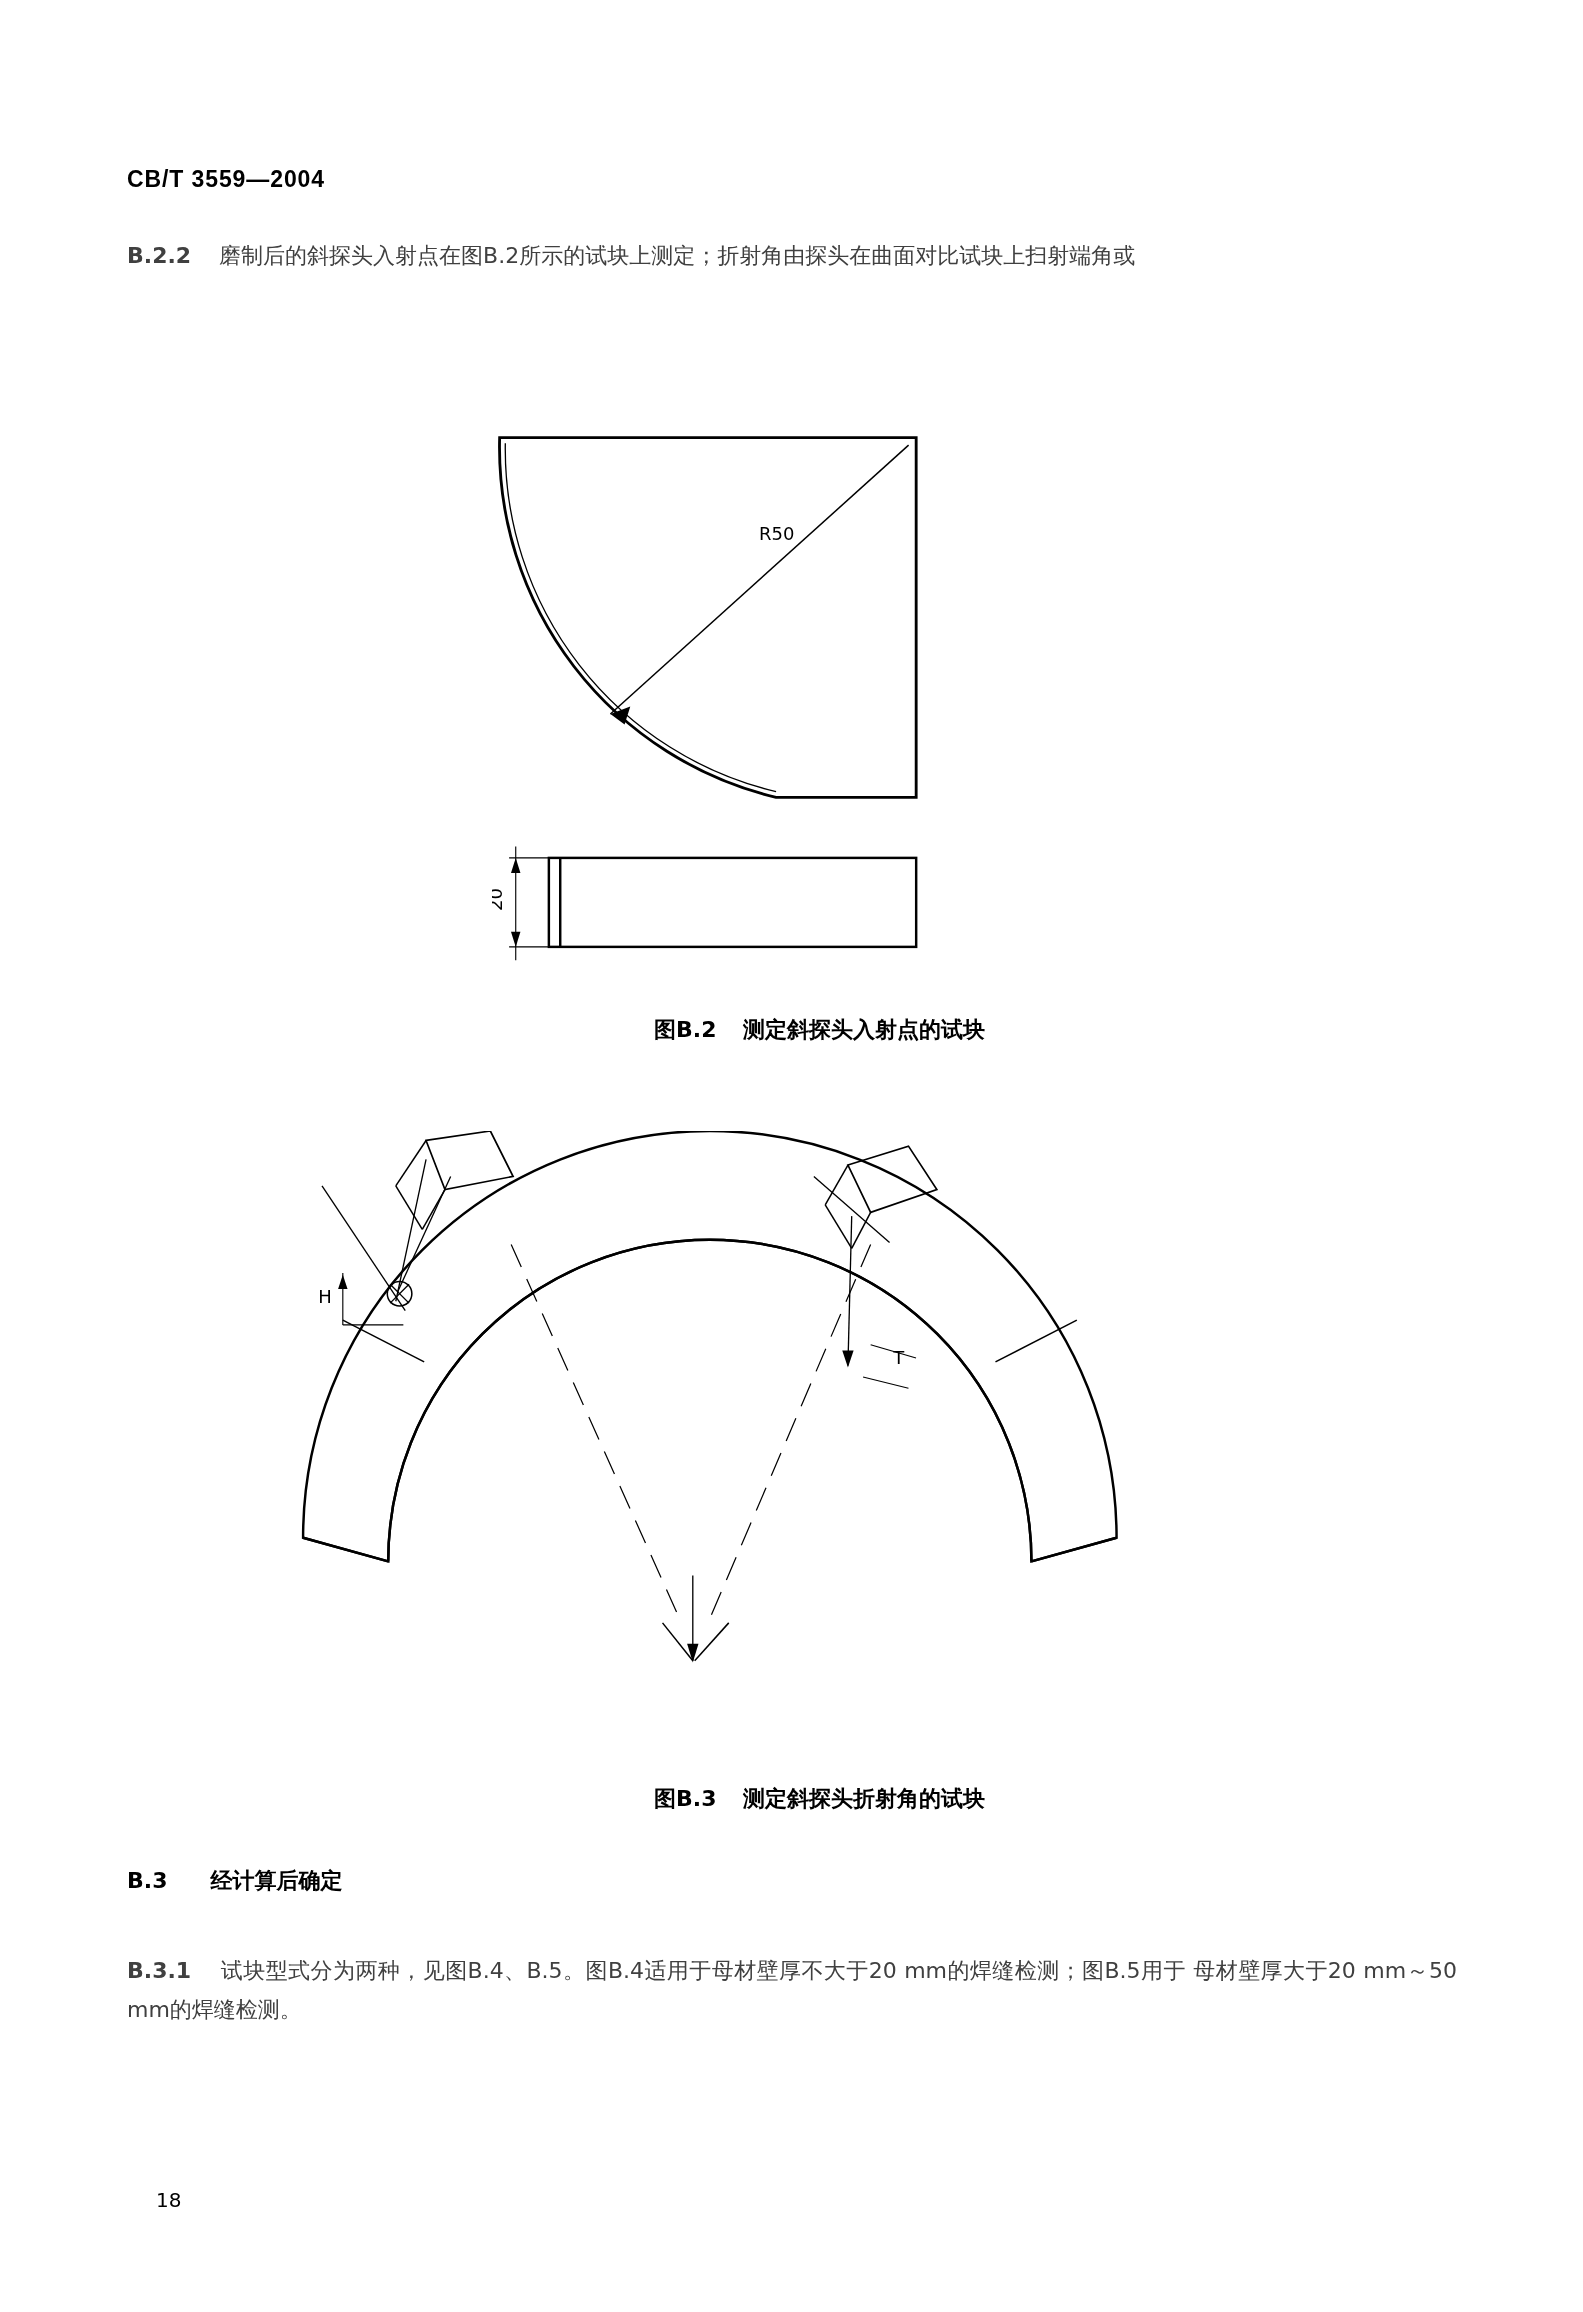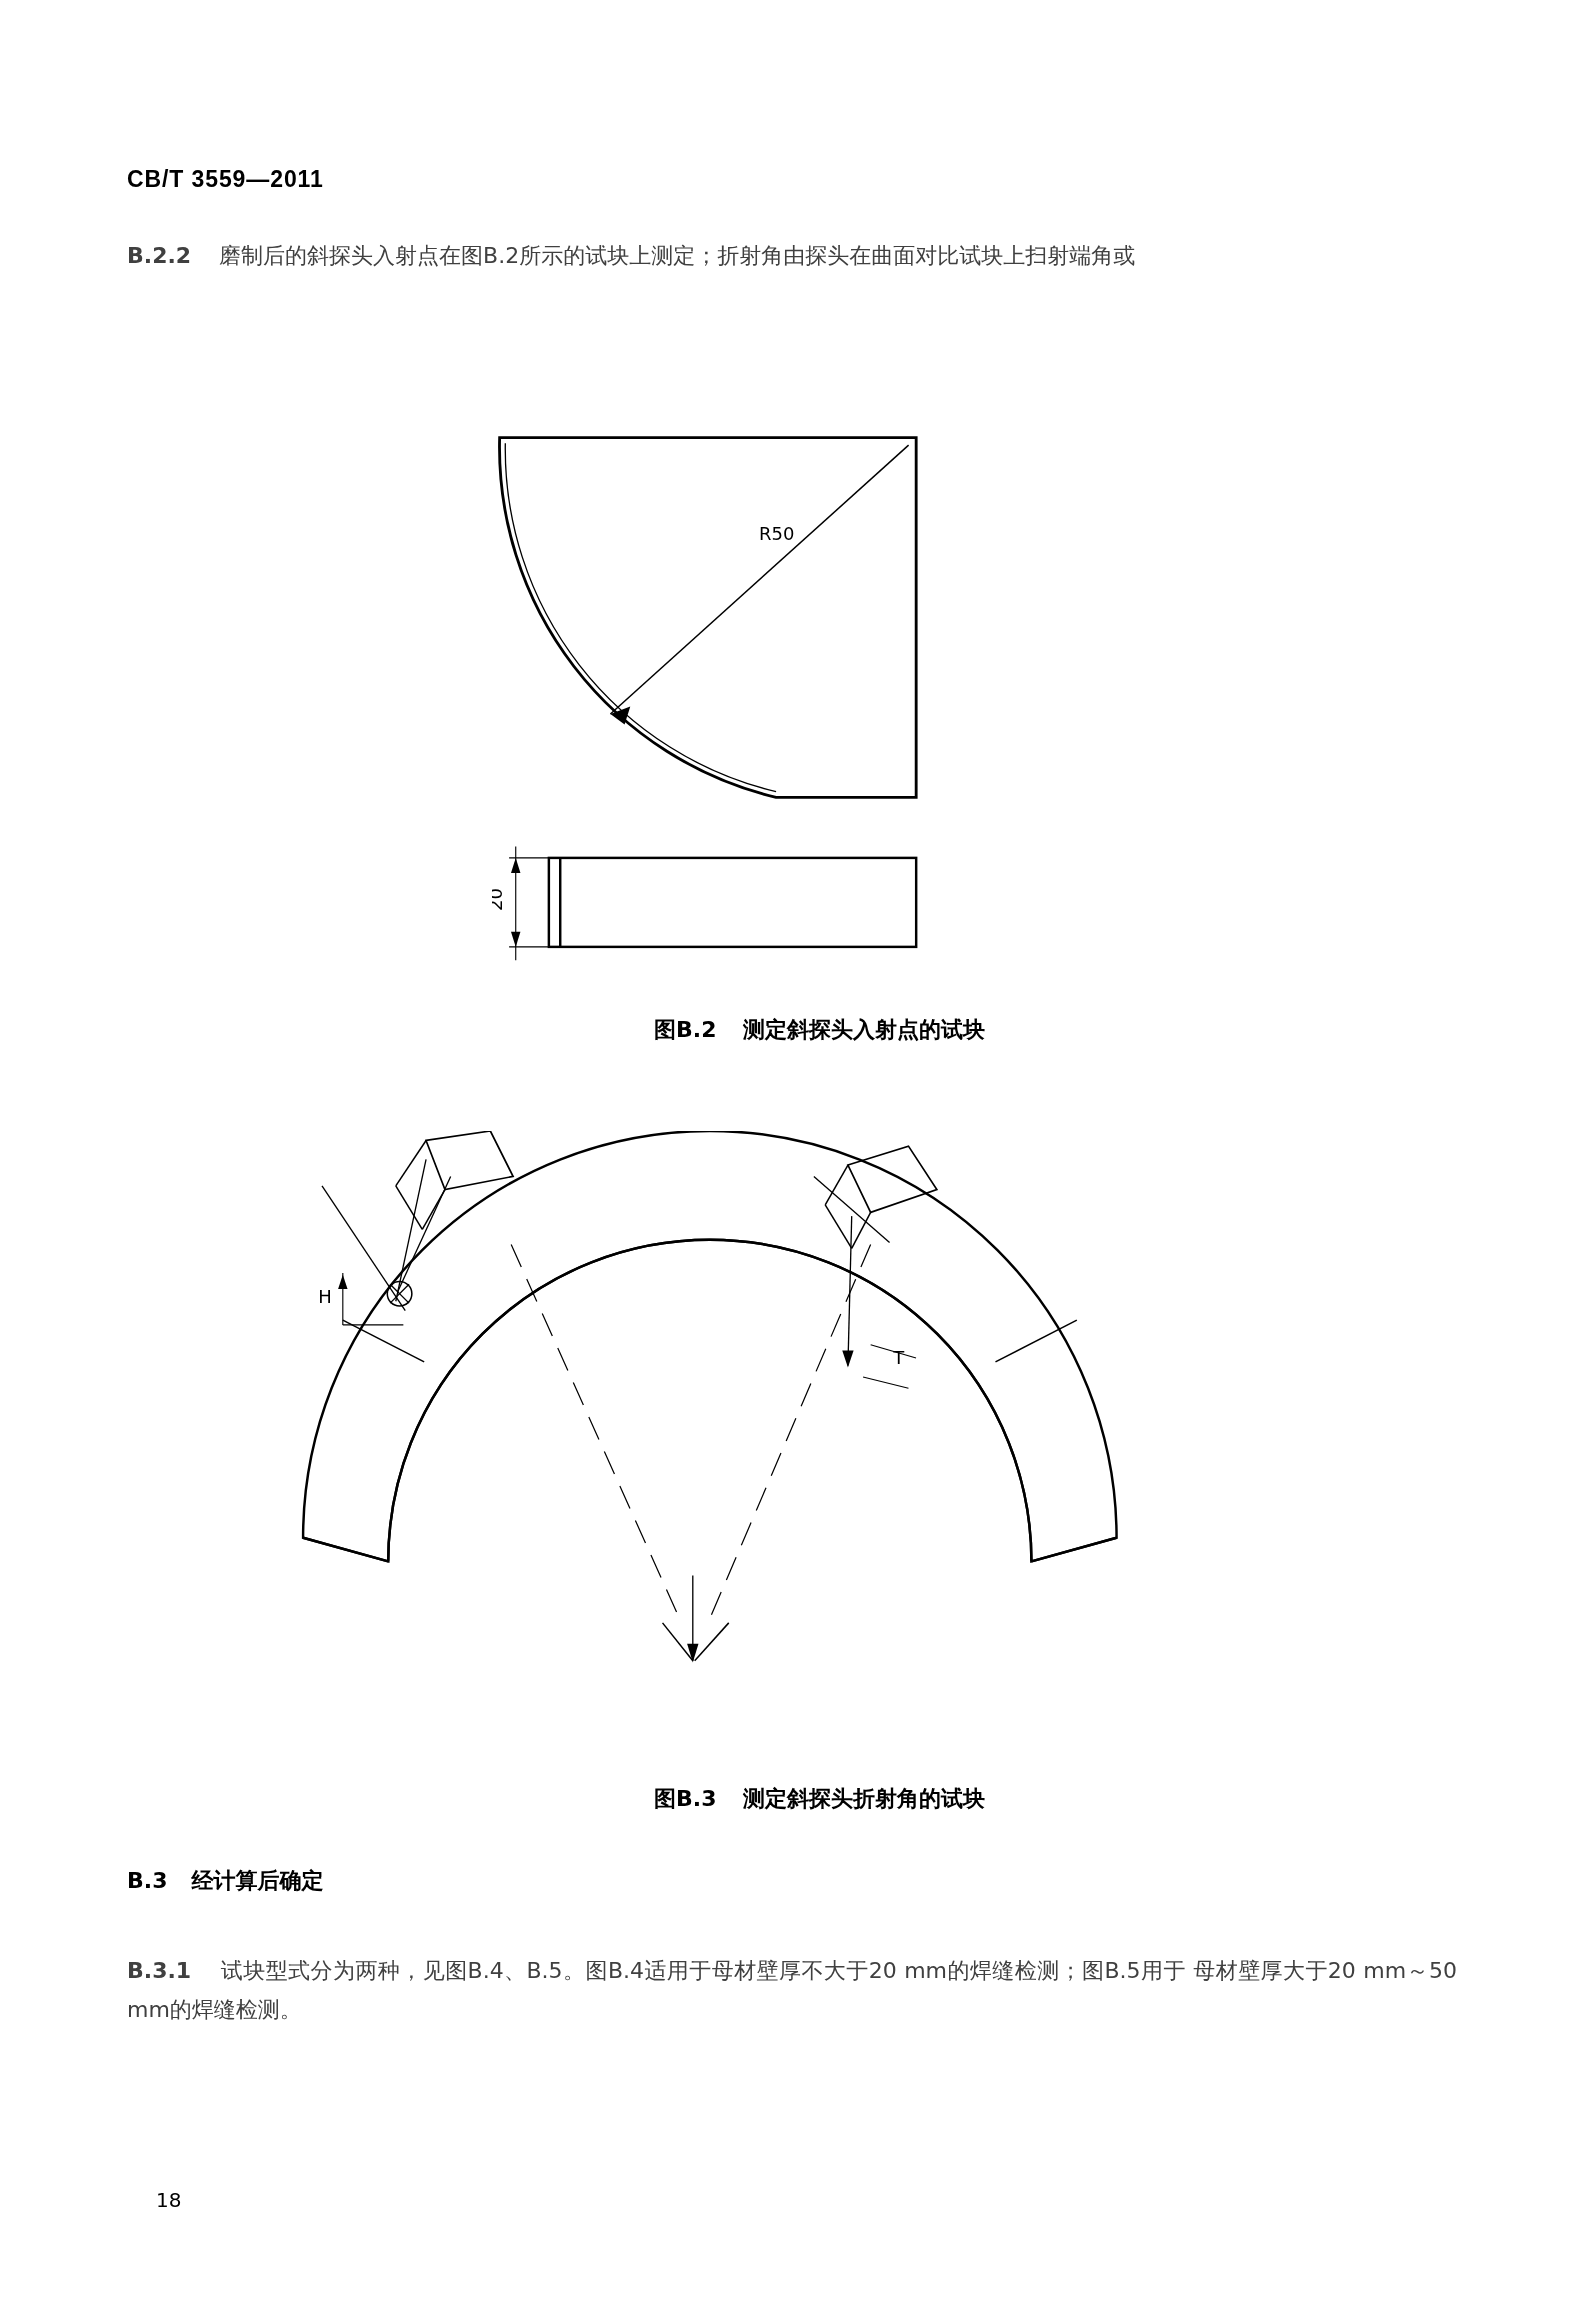--- a/index.html
+++ b/index.html
@@ -55,21 +55,21 @@
   .section-head {
     position: absolute;
     font-size: 22px;
     font-weight: bold;
     font-family: "DejaVu Sans", sans-serif;
   }
   #head-b3 {
     left: 127px;
     top: 1866px;
   }
-  #head-b3 .label { margin-right: 24px; }
+  #head-b3 .label { margin-right: 43px; }
 
   #para-b31 {
     left: 127px;
     top: 1952px;
     width: 1330px;
   }
 
   .fig-caption {
     position: absolute;
     width: 1583px;
@@ -103,21 +103,21 @@
     font-family: "DejaVu Sans", sans-serif;
     font-size: 19px;
     fill: #000;
   }
 </style>
 </head>
 <body>
 
 <div class="page">
 
-  <div class="doc-header">CB/T  3559—2011</div>
+  <div class="doc-header">CB/T  3559—2004</div>
 
   <div class="para" id="para-b22">
     <span class="line1"><span class="num">B.2.2</span>&nbsp;&nbsp;&nbsp;&nbsp;<span>磨制后的斜探头入射点在图B.2所示的试块上测定；折射角由探头在曲面对比试块上扫射端角或</span></span>
   </div>
 
   <div class="figure" id="fig-b2">
     <svg width="606" height="568" viewBox="0 0 640 600">
 
       <path d="M 8 8 L 448 8 L 448 388 L 300 388 A 380 380 0 0 1 8 8 Z" fill="none" stroke="#000" stroke-width="3"></path>
 

